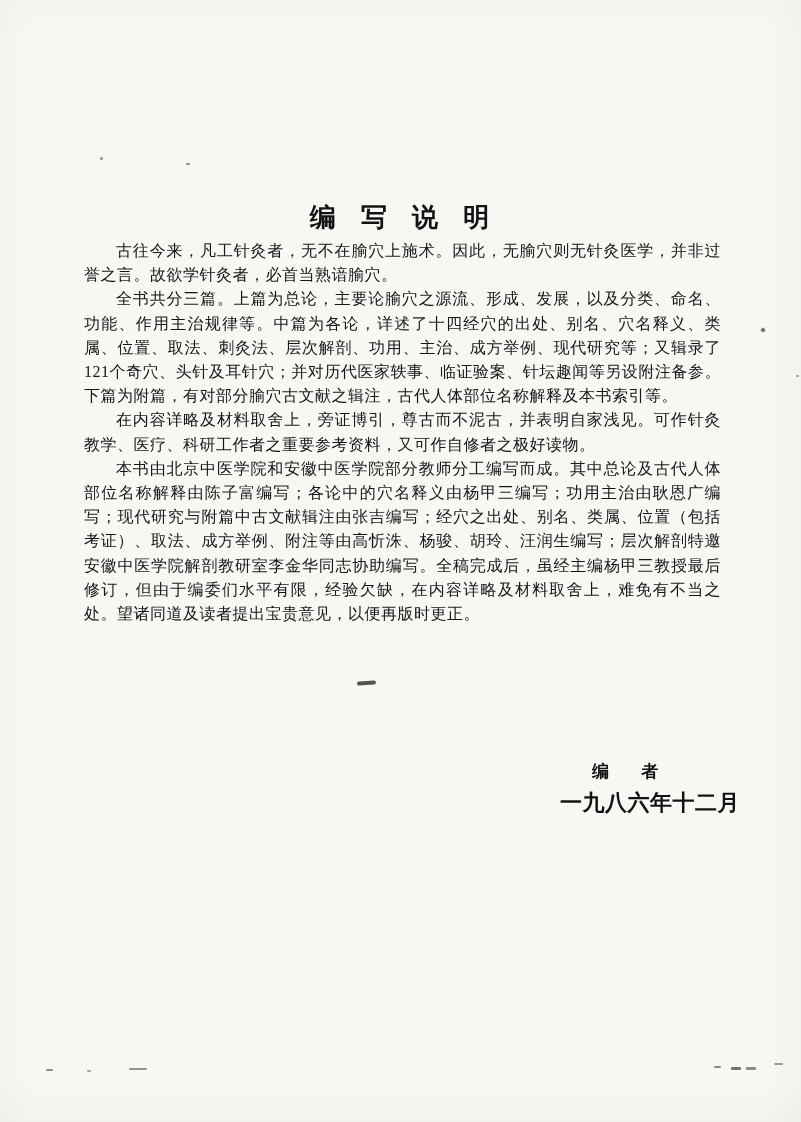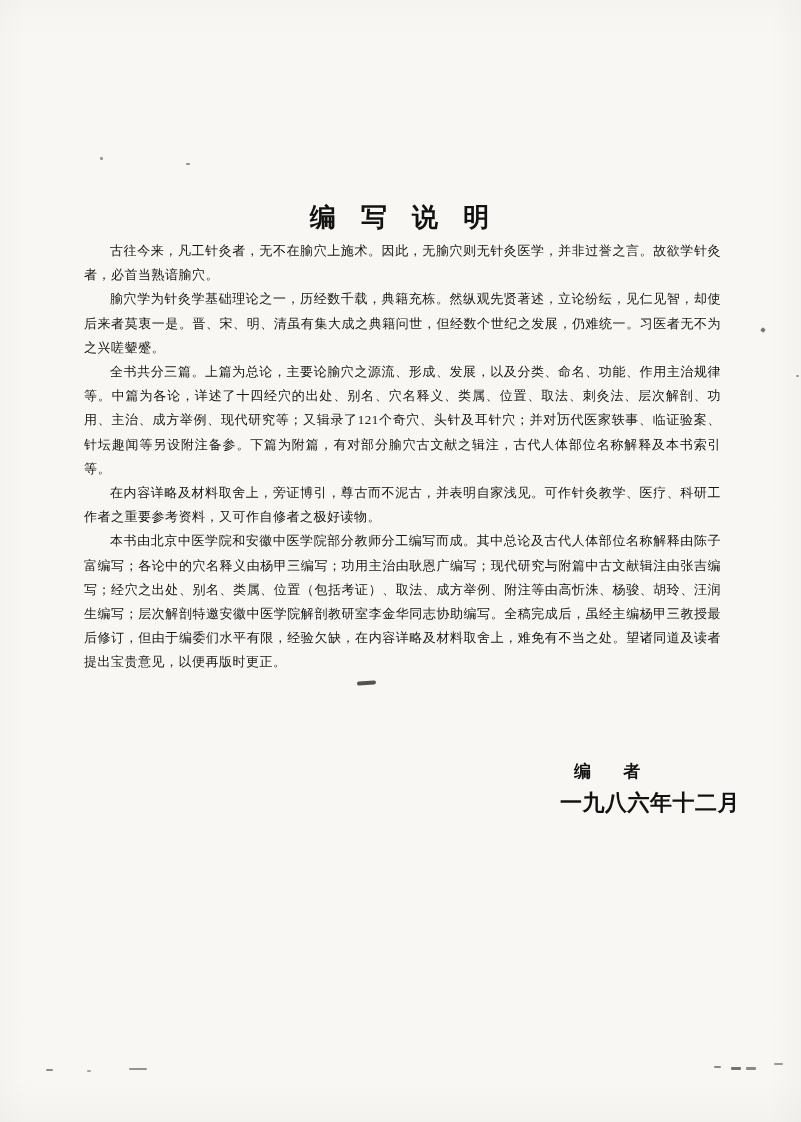--- a/index.html
+++ b/index.html
@@ -34,35 +34,35 @@
     font-size: 26px;
     letter-spacing: 2px;
     word-spacing: 14px;
     color: #121212;
   }
   .body-text {
     position: absolute;
     top: 239px;
     left: 84px;
     width: 637px;
-    font-size: 13px;
+    font-size: 16px;
     line-height: 24.2px;
     text-align: justify;
     letter-spacing: 0.5px;
   }
   .body-text p {
     margin: 0;
     text-indent: 2em;
   }
   .signature {
     position: absolute;
     top: 760px;
     left: 560px;
     width: 130px;
-    text-align: left;
+    text-align: center;
     color: #121212;
   }
   .sig-author {
     font-size: 17px;
     font-weight: bold;
     letter-spacing: 14px;
     text-indent: 14px; 
     margin-bottom: 5px;
     white-space: nowrap;
   }
@@ -95,21 +95,20 @@
 </style>
 </head>
 <body>
 
 <div class="page">
 
   <h1 class="doc-title">编 写 说 明</h1>
 
   <div class="body-text">
     <p>古往今来，凡工针灸者，无不在腧穴上施术。因此，无腧穴则无针灸医学，并非过誉之言。故欲学针灸者，必首当熟谙腧穴。</p>
-    <p>腧穴学为针灸学基础理论之一，历经数千载，典籍充栋。然纵观先贤著述，立论纷纭，见仁见智，却使后来者莫衷一是。晋、宋、明、清虽有集大成之典籍问世，但经数个世纪之发展，仍难统一。习医者无不为之兴嗟颦蹙。</p>
     <p>全书共分三篇。上篇为总论，主要论腧穴之源流、形成、发展，以及分类、命名、功能、作用主治规律等。中篇为各论，详述了十四经穴的出处、别名、穴名释义、类属、位置、取法、刺灸法、层次解剖、功用、主治、成方举例、现代研究等；又辑录了121个奇穴、头针及耳针穴；并对历代医家轶事、临证验案、针坛趣闻等另设附注备参。下篇为附篇，有对部分腧穴古文献之辑注，古代人体部位名称解释及本书索引等。</p>
     <p>在内容详略及材料取舍上，旁证博引，尊古而不泥古，并表明自家浅见。可作针灸教学、医疗、科研工作者之重要参考资料，又可作自修者之极好读物。</p>
     <p>本书由北京中医学院和安徽中医学院部分教师分工编写而成。其中总论及古代人体部位名称解释由陈子富编写；各论中的穴名释义由杨甲三编写；功用主治由耿恩广编写；现代研究与附篇中古文献辑注由张吉编写；经穴之出处、别名、类属、位置（包括考证）、取法、成方举例、附注等由高忻洙、杨骏、胡玲、汪润生编写；层次解剖特邀安徽中医学院解剖教研室李金华同志协助编写。全稿完成后，虽经主编杨甲三教授最后修订，但由于编委们水平有限，经验欠缺，在内容详略及材料取舍上，难免有不当之处。望诸同道及读者提出宝贵意见，以便再版时更正。</p>
   </div>
 
   <div class="signature">
     <div class="sig-author">编 者</div>
     <div class="sig-date">一九八六年十二月</div>
   </div>
 

